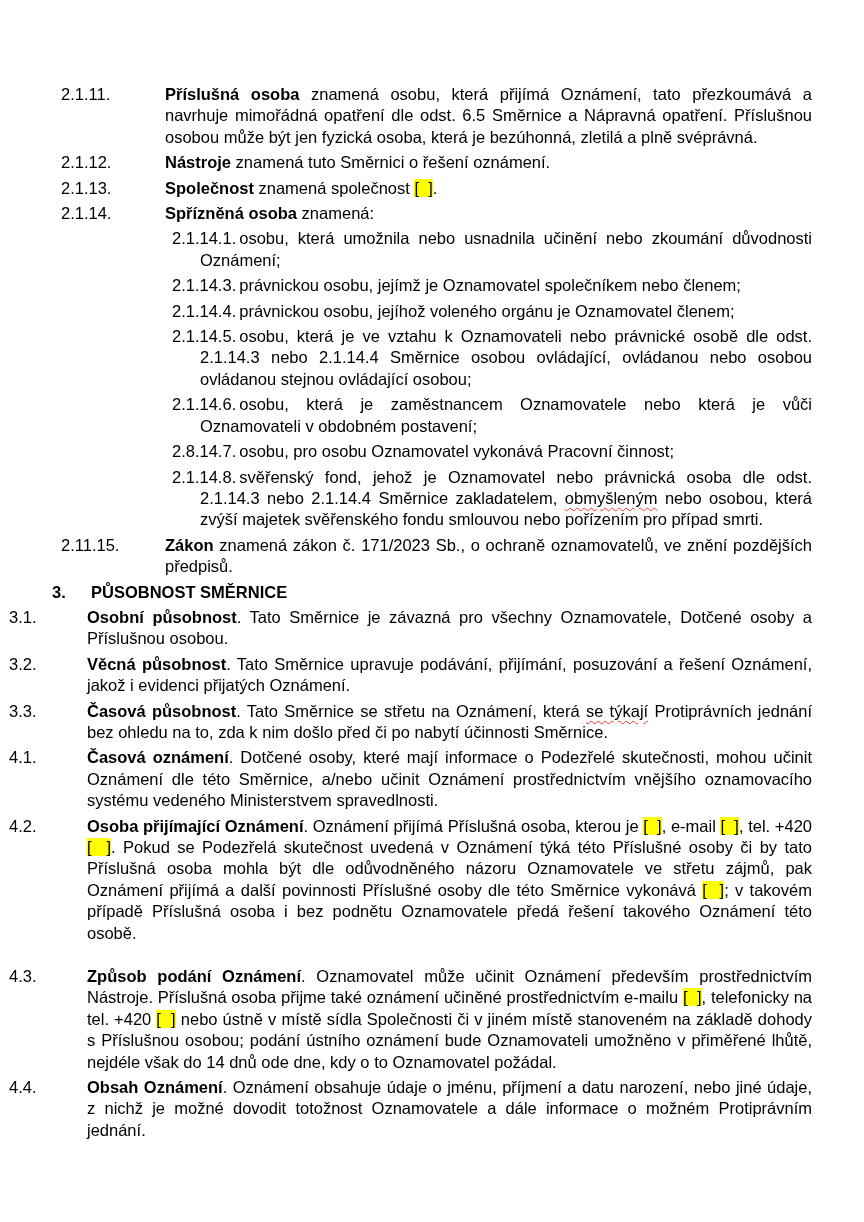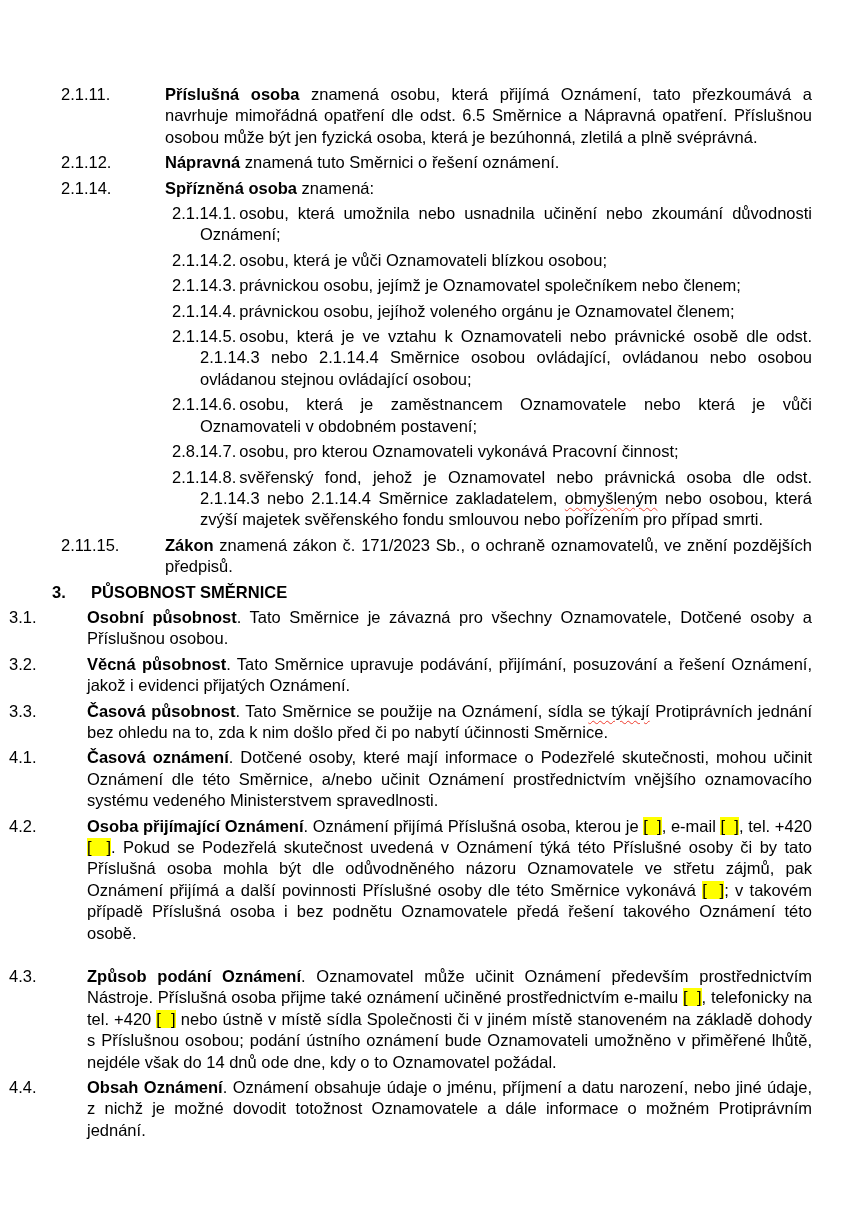--- a/index.html
+++ b/index.html
@@ -38,54 +38,54 @@
 </head>
 <body>
 
 <div class="page">
 
   <div class="par li1">
     <span class="num">2.1.11.</span><span><span class="run-bold">Příslušná osoba</span><span class="run-plain"> znamená osobu, která přijímá Oznámení, tato přezkoumává a navrhuje mimořádná opatření dle odst. 6.5 Směrnice a Nápravná opatření. Příslušnou osobou může být jen fyzická osoba, která je bezúhonná, zletilá a plně svéprávná.</span></span>
   </div>
 
   <div class="par li1">
-    <span class="num">2.1.12.</span><span><span class="run-bold">Nápravná</span><span class="run-plain"> znamená tuto Směrnici o řešení oznámení.</span></span>
+    <span class="num">2.1.12.</span><span><span class="run-bold">Nástroje</span><span class="run-plain"> znamená tuto Směrnici o řešení oznámení.</span></span>
   </div>
 
+  <div class="par li1">
+    <span class="num">2.1.13.</span><span><span class="run-bold">Společnost</span><span class="run-plain"> znamená společnost </span><span class="run-highlight">[&nbsp;&nbsp;]</span><span class="run-plain">.</span></span>
+  </div>
 
   <div class="par li1">
     <span class="num">2.1.14.</span><span><span class="run-bold">Spřízněná osoba</span><span class="run-plain"> znamená:</span></span>
   </div>
 
   <div class="par li2">
     <span class="num">2.1.14.1.</span><span><span class="run-plain">osobu, která umožnila nebo usnadnila učinění nebo zkoumání důvodnosti Oznámení;</span></span>
   </div>
 
-  <div class="par li2">
-    <span class="num">2.1.14.2.</span><span><span class="run-plain">osobu, která je vůči Oznamovateli blízkou osobou;</span></span>
-  </div>
 
   <div class="par li2">
     <span class="num">2.1.14.3.</span><span><span class="run-plain">právnickou osobu, jejímž je Oznamovatel společníkem nebo členem;</span></span>
   </div>
 
   <div class="par li2">
     <span class="num">2.1.14.4.</span><span><span class="run-plain">právnickou osobu, jejíhož voleného orgánu je Oznamovatel členem;</span></span>
   </div>
 
   <div class="par li2">
     <span class="num">2.1.14.5.</span><span><span class="run-plain">osobu, která je ve vztahu k Oznamovateli nebo právnické osobě dle odst. 2.1.14.3 nebo 2.1.14.4 Směrnice osobou ovládající, ovládanou nebo osobou ovládanou stejnou ovládající osobou;</span></span>
   </div>
 
   <div class="par li2">
     <span class="num">2.1.14.6.</span><span><span class="run-plain">osobu, která je zaměstnancem Oznamovatele nebo která je vůči Oznamovateli v obdobném postavení;</span></span>
   </div>
 
   <div class="par li2">
-    <span class="num">2.8.14.7.</span><span><span class="run-plain">osobu, pro kterou Oznamovateli vykonává Pracovní činnost;</span></span>
+    <span class="num">2.8.14.7.</span><span><span class="run-plain">osobu, pro osobu Oznamovatel vykonává Pracovní činnost;</span></span>
   </div>
 
   <div class="par li2">
     <span class="num">2.1.14.8.</span><span><span class="run-plain">svěřenský fond, jehož je Oznamovatel nebo právnická osoba dle odst. 2.1.14.3 nebo 2.1.14.4 Směrnice zakladatelem, </span><span class="run-squiggle">obmyšleným</span><span class="run-plain"> nebo osobou, která zvýší majetek svěřenského fondu smlouvou nebo pořízením pro případ smrti.</span></span>
   </div>
 
   <div class="par li1">
     <span class="num">2.11.15.</span><span><span class="run-bold">Zákon</span><span class="run-plain"> znamená zákon č. 171/2023 Sb., o ochraně oznamovatelů, ve znění pozdějších předpisů.</span></span>
   </div>
 
@@ -95,21 +95,21 @@
 
   <div class="par p1">
     <span class="num">3.1.</span><span><span class="run-bold">Osobní působnost</span><span class="run-plain">. Tato Směrnice je závazná pro všechny Oznamovatele, Dotčené osoby a Příslušnou osobou.</span></span>
   </div>
 
   <div class="par p1">
     <span class="num">3.2.</span><span><span class="run-bold">Věcná působnost</span><span class="run-plain">. Tato Směrnice upravuje podávání, přijímání, posuzování a řešení Oznámení, jakož i evidenci přijatých Oznámení.</span></span>
   </div>
 
   <div class="par p1">
-    <span class="num">3.3.</span><span><span class="run-bold">Časová působnost</span><span class="run-plain">. Tato Směrnice se použije na Oznámení, sídla </span><span class="run-squiggle">se týkají</span><span class="run-plain"> Protiprávních jednání bez ohledu na to, zda k nim došlo před či po nabytí účinnosti Směrnice.</span></span>
+    <span class="num">3.3.</span><span><span class="run-bold">Časová působnost</span><span class="run-plain">. Tato Směrnice se střetu na Oznámení, která </span><span class="run-squiggle">se týkají</span><span class="run-plain"> Protiprávních jednání bez ohledu na to, zda k nim došlo před či po nabytí účinnosti Směrnice.</span></span>
   </div>
 
 
   <div class="par p1">
     <span class="num">4.1.</span><span><span class="run-bold">Časová oznámení</span><span class="run-plain">. Dotčené osoby, které mají informace o Podezřelé skutečnosti, mohou učinit Oznámení dle této Směrnice, a/nebo učinit Oznámení prostřednictvím vnějšího oznamovacího systému vedeného Ministerstvem spravedlnosti.</span></span>
   </div>
 
   <div class="par p1">
     <span class="num">4.2.</span><span><span class="run-bold">Osoba přijímající Oznámení</span><span class="run-plain">. Oznámení přijímá Příslušná osoba, kterou je </span><span class="run-highlight">[&nbsp;&nbsp;]</span><span class="run-plain">, e-mail </span><span class="run-highlight">[&nbsp;&nbsp;]</span><span class="run-plain">, tel. +420 </span><span class="run-highlight">[&nbsp;&nbsp;]</span><span class="run-plain">. Pokud se Podezřelá skutečnost uvedená v Oznámení týká této Příslušné osoby či by tato Příslušná osoba mohla být dle odůvodněného názoru Oznamovatele ve střetu zájmů, pak Oznámení přijímá a další povinnosti Příslušné osoby dle této Směrnice vykonává </span><span class="run-highlight">[&nbsp;&nbsp;]</span><span class="run-plain">; v takovém případě Příslušná osoba i bez podnětu Oznamovatele předá řešení takového Oznámení této osobě.</span></span>
   </div>

